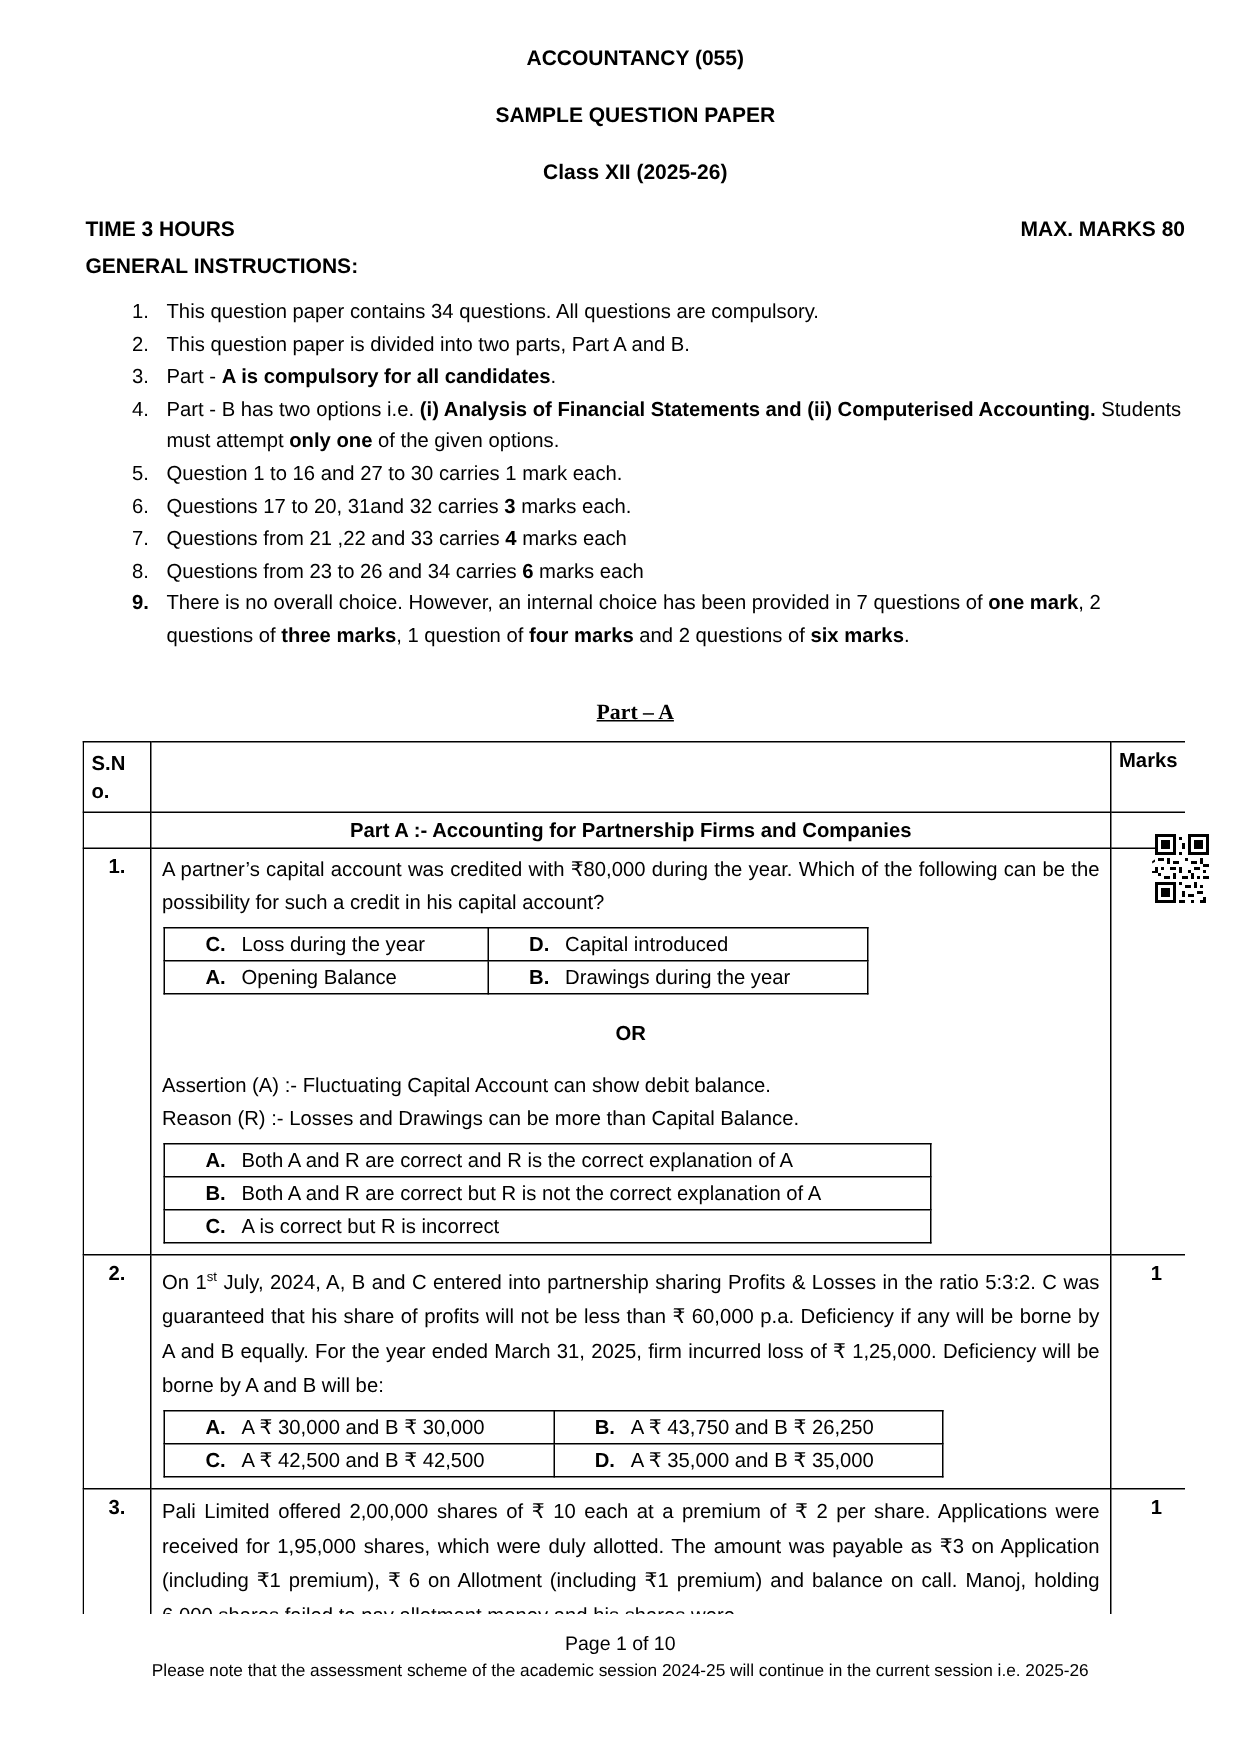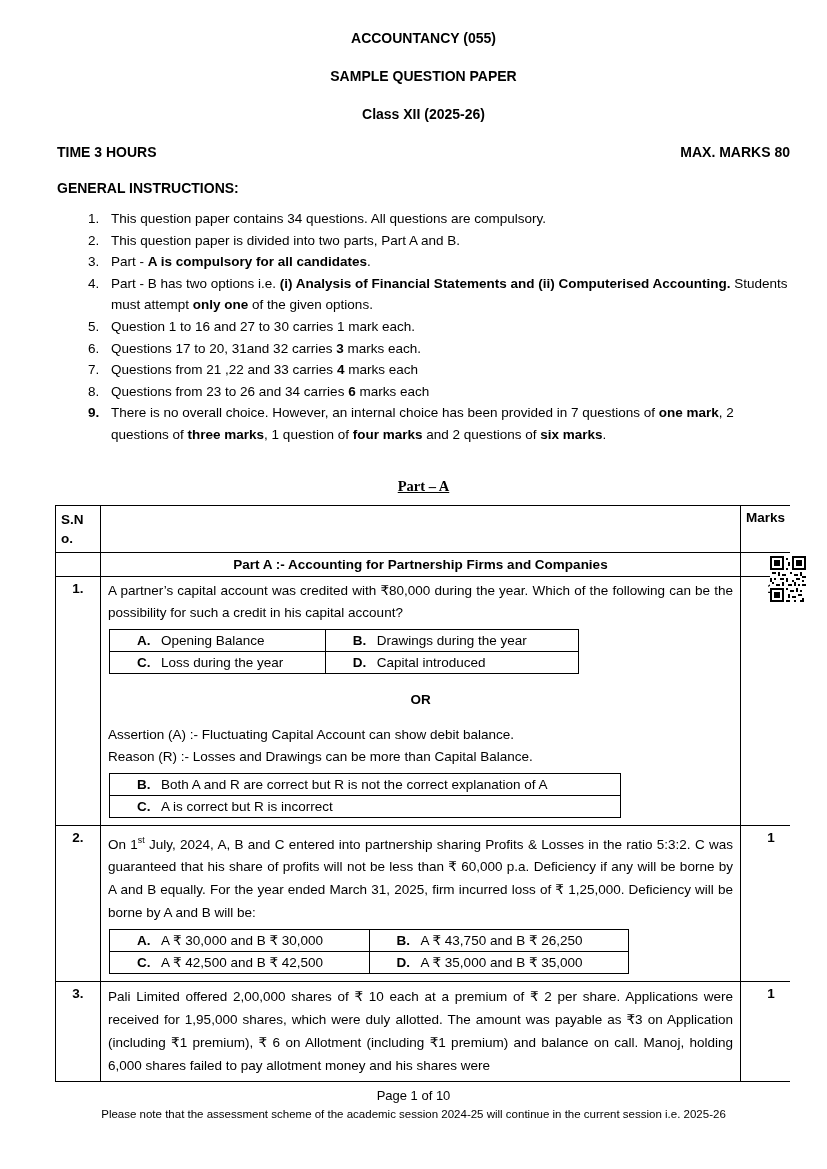--- a/index.html
+++ b/index.html
@@ -5,21 +5,21 @@
   html,body { margin:0; padding:0; background:#ffffff; }
   body {
     width:827px; height:1169px; overflow:hidden;
     color:#000; font-family:"Liberation Sans","DejaVu Sans",sans-serif;
     font-size:13.5px;
   }
   .page { position:relative; width:827px; height:914px; box-sizing:border-box; padding:30px 37px 0 57px; }
 
   .doc-title { text-align:center; font-weight:bold; font-size:14px; margin-bottom:22px; }
   .time-row { display:flex; justify-content:space-between; font-weight:bold; font-size:14px; margin-top:22px; }
-  .gi-heading { font-weight:bold; font-size:14px; margin-top:20px; }
+  .gi-heading { font-weight:bold; font-size:14px; margin-top:9px; }
 
   .instructions { margin-top:12px; margin-left:31px; }
   .instr { display:flex; line-height:21.6px; }
   .instr-num { width:23px; flex:none; }
   .instr-text { flex:1; }
 
   .parta-title { text-align:center; font-family:"Liberation Serif","DejaVu Serif",serif; font-weight:bold; font-size:14.5px; text-decoration:underline; margin-top:32px; margin-bottom:10px; }
 
   .table-wrap { height:582px; overflow:hidden; margin-left:-2px; }
   table.main { border-collapse:collapse; width:746px; table-layout:fixed; }
@@ -129,34 +129,37 @@
           <td></td>
         </tr>
 
         <tr>
           <td class="qnum">1.</td>
           <td class="qcontent">
             <div class="qtext">A partner’s capital account was credited with ₹80,000 during the year. Which of the following can be the possibility for such a credit in his capital account?</div>
             <table class="opt q1">
               <tbody>
                 <tr>
+                  <td class="cA"><span class="opt-label">C.</span><span>Loss during the year</span></td>
+                  <td class="cB"><span class="opt-label">D.</span><span>Capital introduced</span></td>
+                </tr>
+                <tr>
                   <td class="cA"><span class="opt-label">A.</span><span>Opening Balance</span></td>
                   <td class="cB"><span class="opt-label">B.</span><span>Drawings during the year</span></td>
-                </tr>
-                <tr>
-                  <td class="cA"><span class="opt-label">C.</span><span>Loss during the year</span></td>
-                  <td class="cB"><span class="opt-label">D.</span><span>Capital introduced</span></td>
                 </tr>
               </tbody>
             </table>
             <div class="or">OR</div>
             <div class="ar-line">Assertion (A) :- Fluctuating Capital Account can show debit balance.</div>
             <div class="ar-line">Reason (R) :- Losses and Drawings can be more than Capital Balance.</div>
             <table class="opt ar">
               <tbody>
+                <tr>
+                    <td><span class="opt-label">A.</span><span>Both A and R are correct and R is the correct explanation of A</span></td>
+                  </tr>
                 <tr>
                     <td><span class="opt-label">B.</span><span>Both A and R are correct but R is not the correct explanation of A</span></td>
                   </tr>
                 <tr>
                     <td><span class="opt-label">C.</span><span>A is correct but R is incorrect</span></td>
                   </tr>
               </tbody>
             </table>
           </td>
           <td class="qmarks">1</td>

